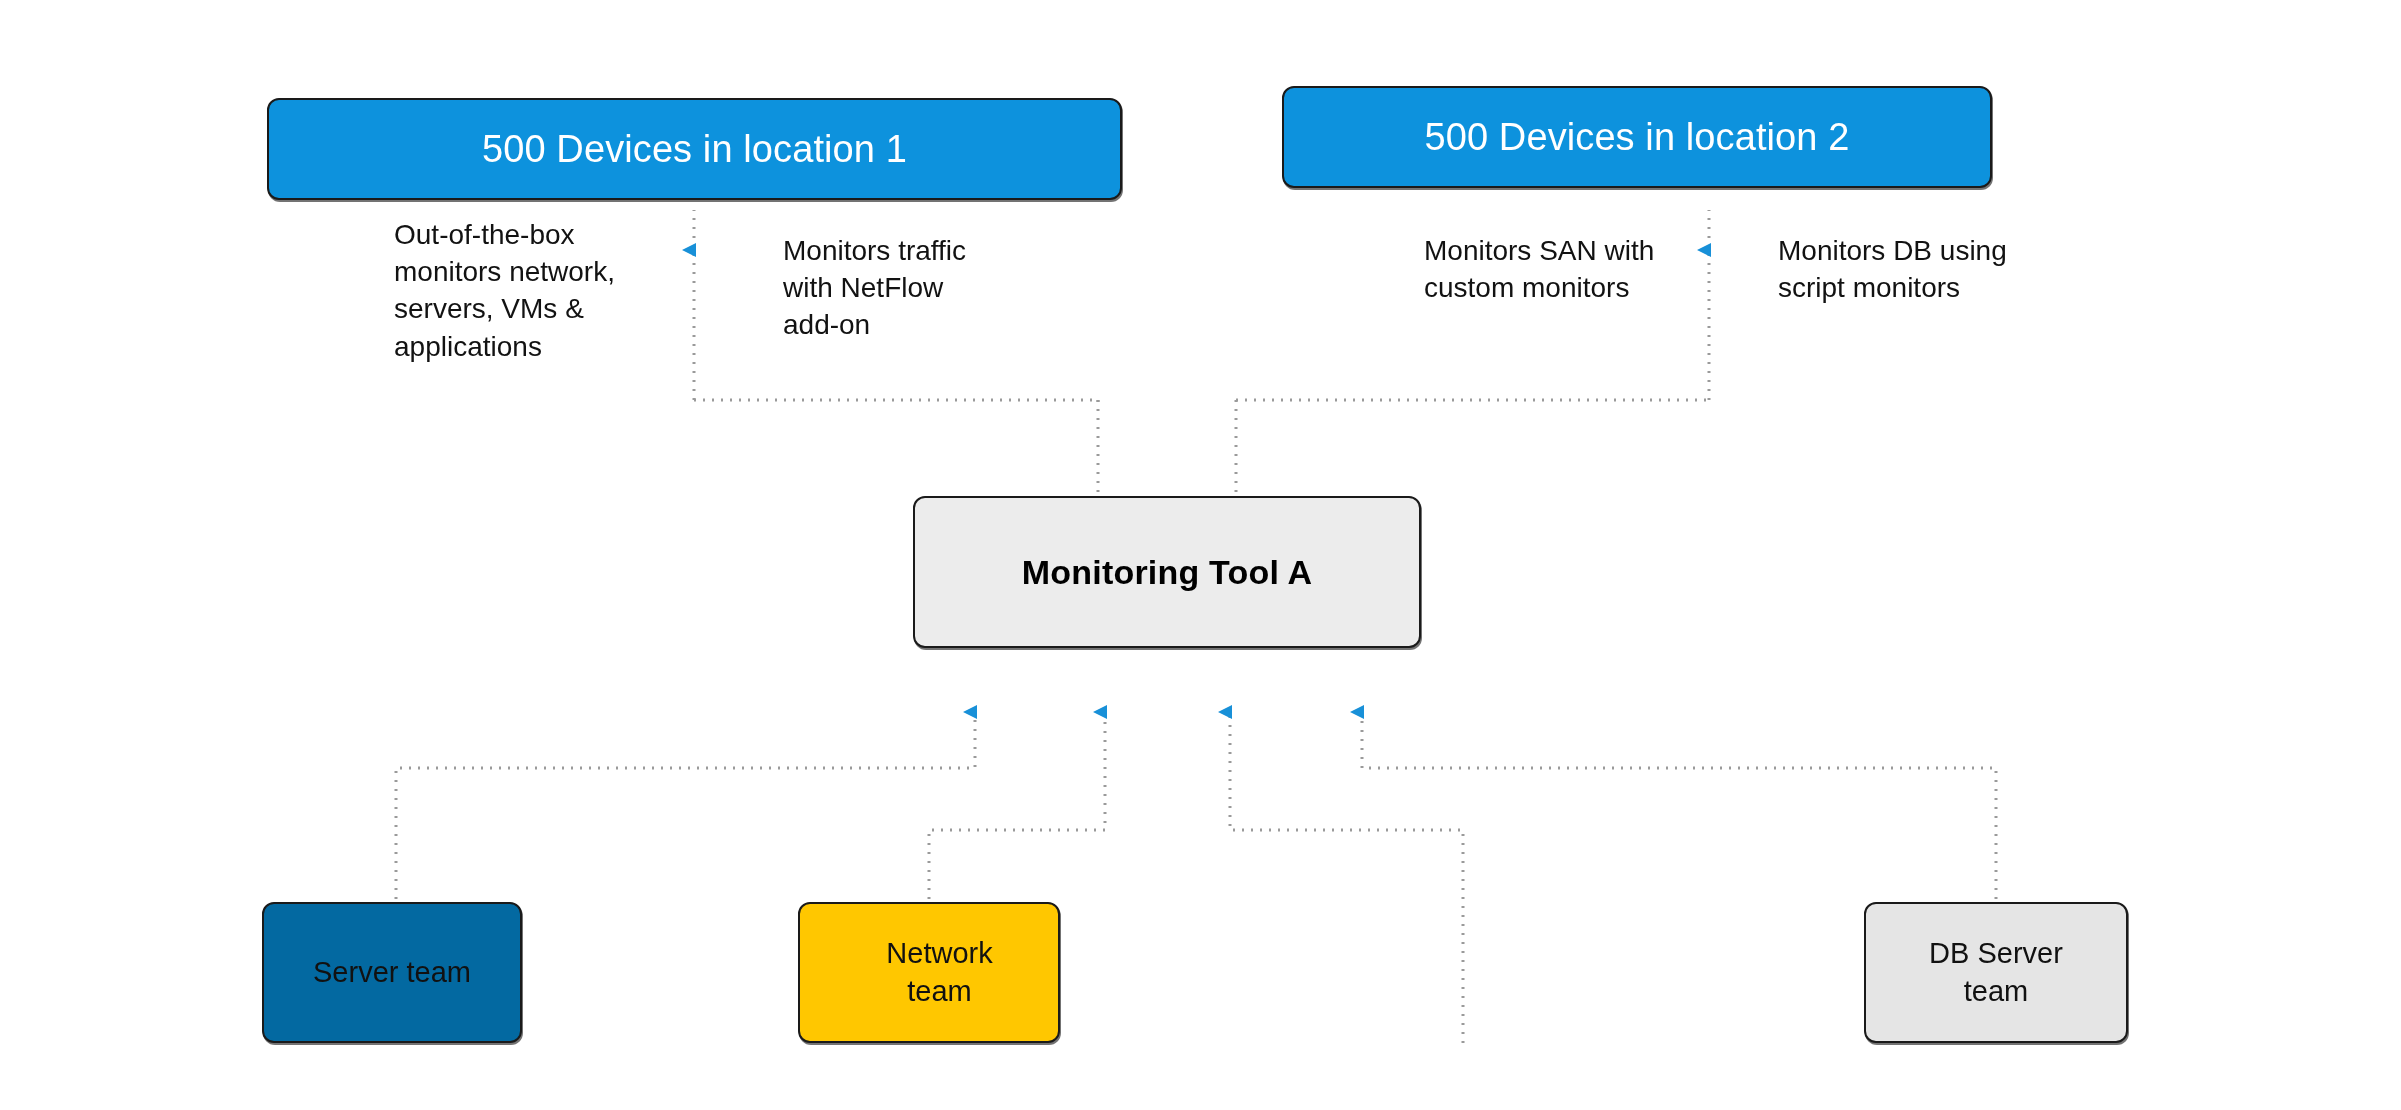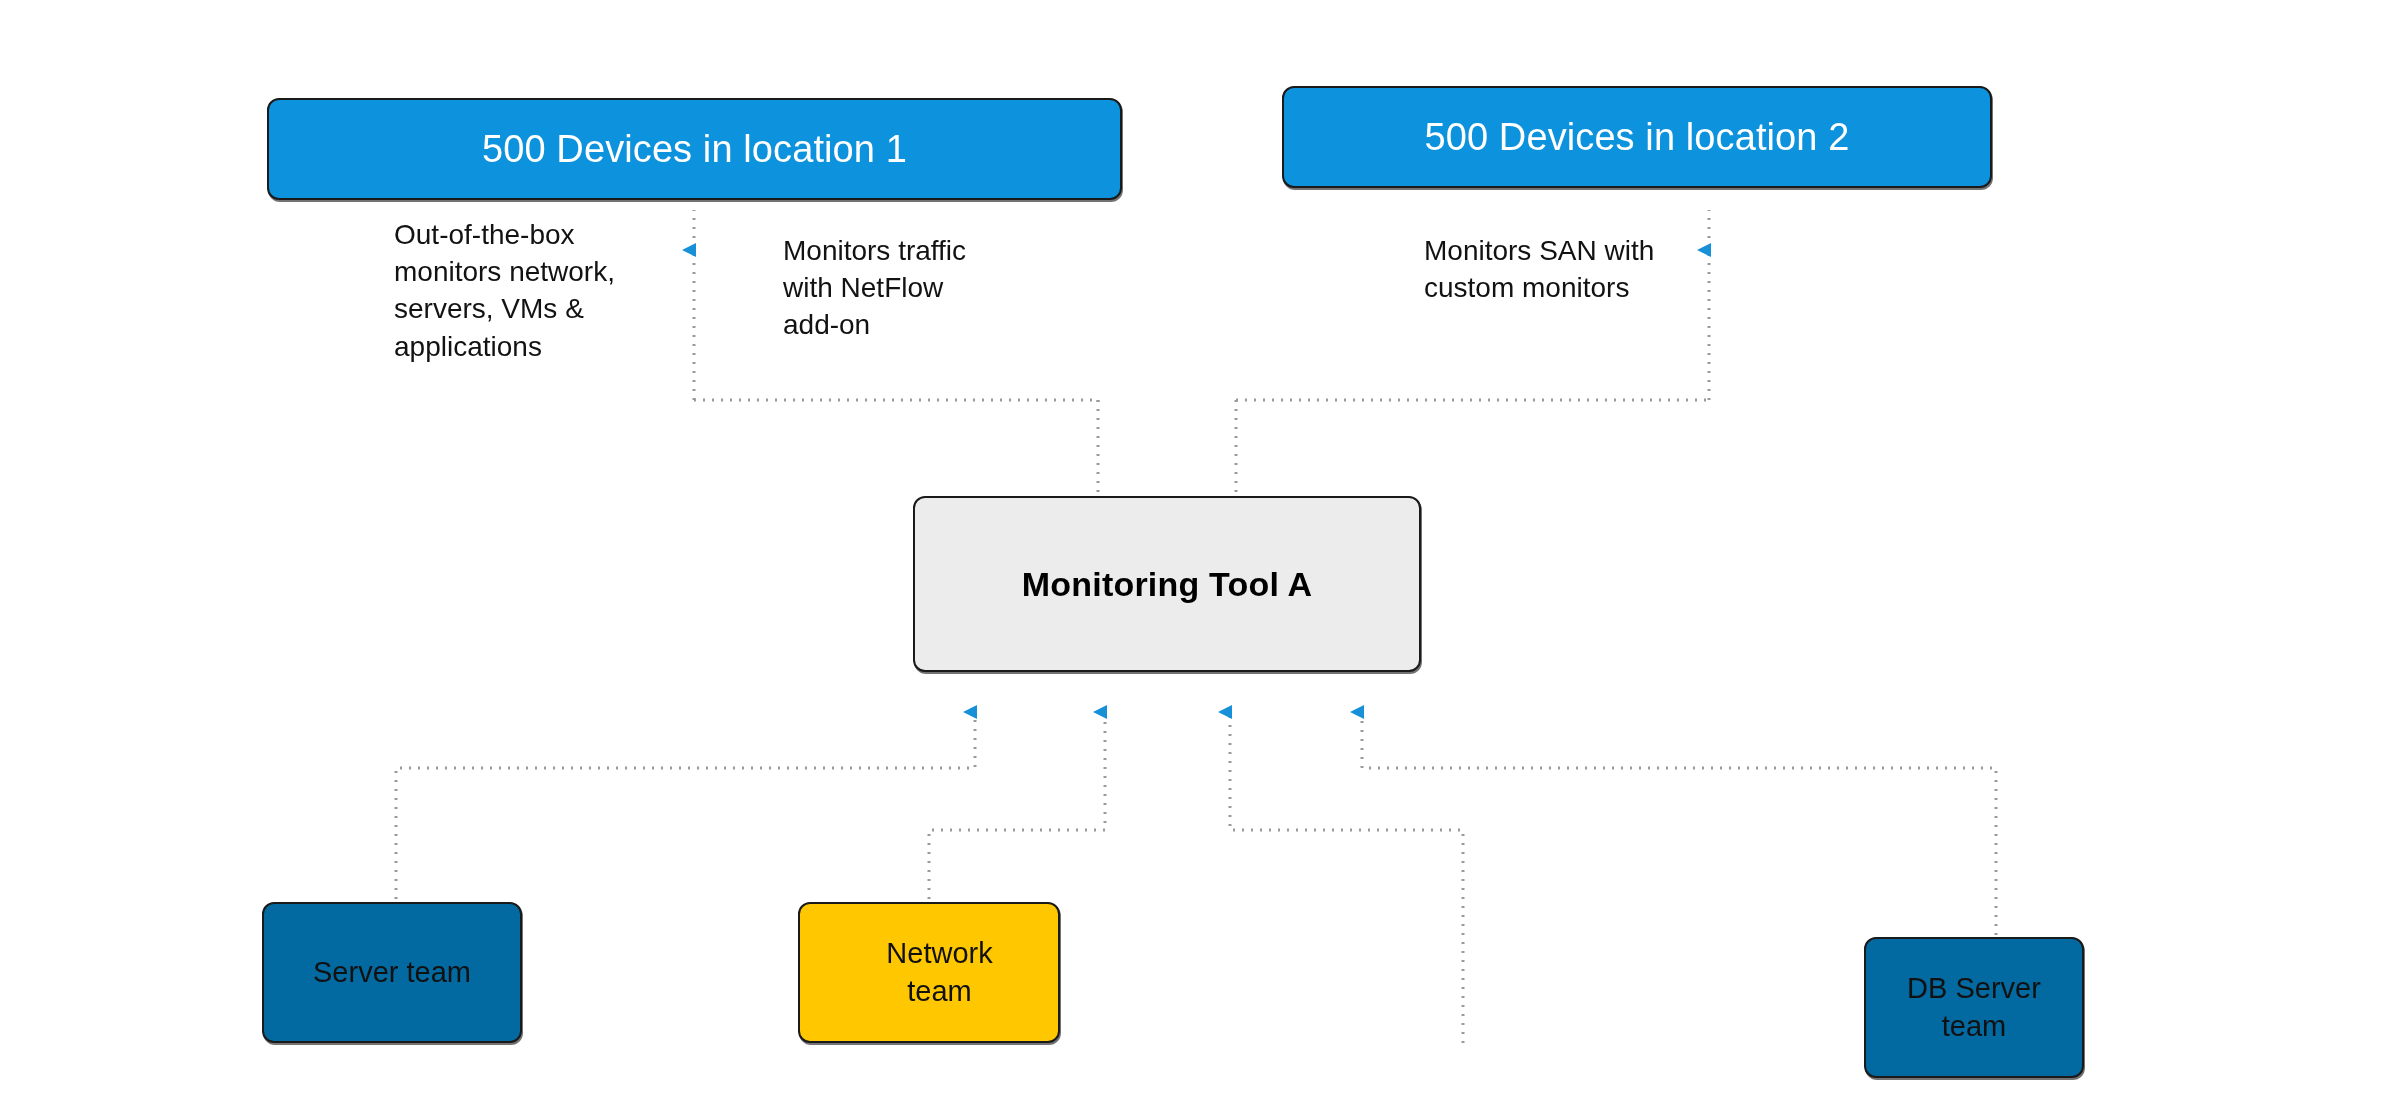--- a/index.html
+++ b/index.html
@@ -121,30 +121,32 @@
 
   <div class="annot" id="ann0" style="left: 347px; top: 216px; margin-left: 47px;">Out-of-the-box
 monitors network,
 servers, VMs &amp;
 applications</div>
   <div class="annot" id="ann1" style="left: 783px; top: 232px;">Monitors traffic
 with NetFlow
 add-on</div>
   <div class="annot" id="ann2" style="left: 1424px; top: 232px;">Monitors SAN with
 custom monitors</div>
+  <div class="annot" id="ann3" style="left: 1778px; top: 232px;">Monitors DB using
+script monitors</div>
 
-  <div class="node node-hub" id="hub" style="left: 913px; top: 496px; width: 508px; height: 176px; background: rgb(236, 236, 236); color: rgb(0, 0, 0); border-color: rgb(26, 26, 26);">
+  <div class="node node-hub" id="hub" style="left: 913px; top: 496px; width: 508px; height: 152px; background: rgb(236, 236, 236); color: rgb(0, 0, 0); border-color: rgb(26, 26, 26);">
     <span class="node-label">Monitoring Tool A</span>
   </div>
 
   <div class="node node-team" id="team0" style="left: 262px; top: 902px; width: 260px; height: 141px; background: #0369a1; color: rgb(17, 17, 17); border-color: rgb(26, 26, 26);">
     <span class="node-label">Server team</span>
   </div>
   <div class="node node-team" id="team1" style="left: 798px; top: 902px; width: 262px; height: 141px; background: rgb(255, 199, 0); color: rgb(17, 17, 17); border-color: rgb(26, 26, 26); padding-left: 21px;">
     <span class="node-label">Network
 team</span>
   </div>
-  <div class="node node-team" id="team3" style="left: 1864px; top: 937px; width: 220px; height: 141px; background: #0369a1; color: rgb(17, 17, 17); border-color: rgb(26, 26, 26);">
+  <div class="node node-team" id="team3" style="left: 1864px; top: 902px; width: 264px; height: 141px; background: #e5e5e5; color: rgb(17, 17, 17); border-color: rgb(26, 26, 26);">
     <span class="node-label">DB Server
 team</span>
   </div>
 
 </div>
 
 </body></html>

